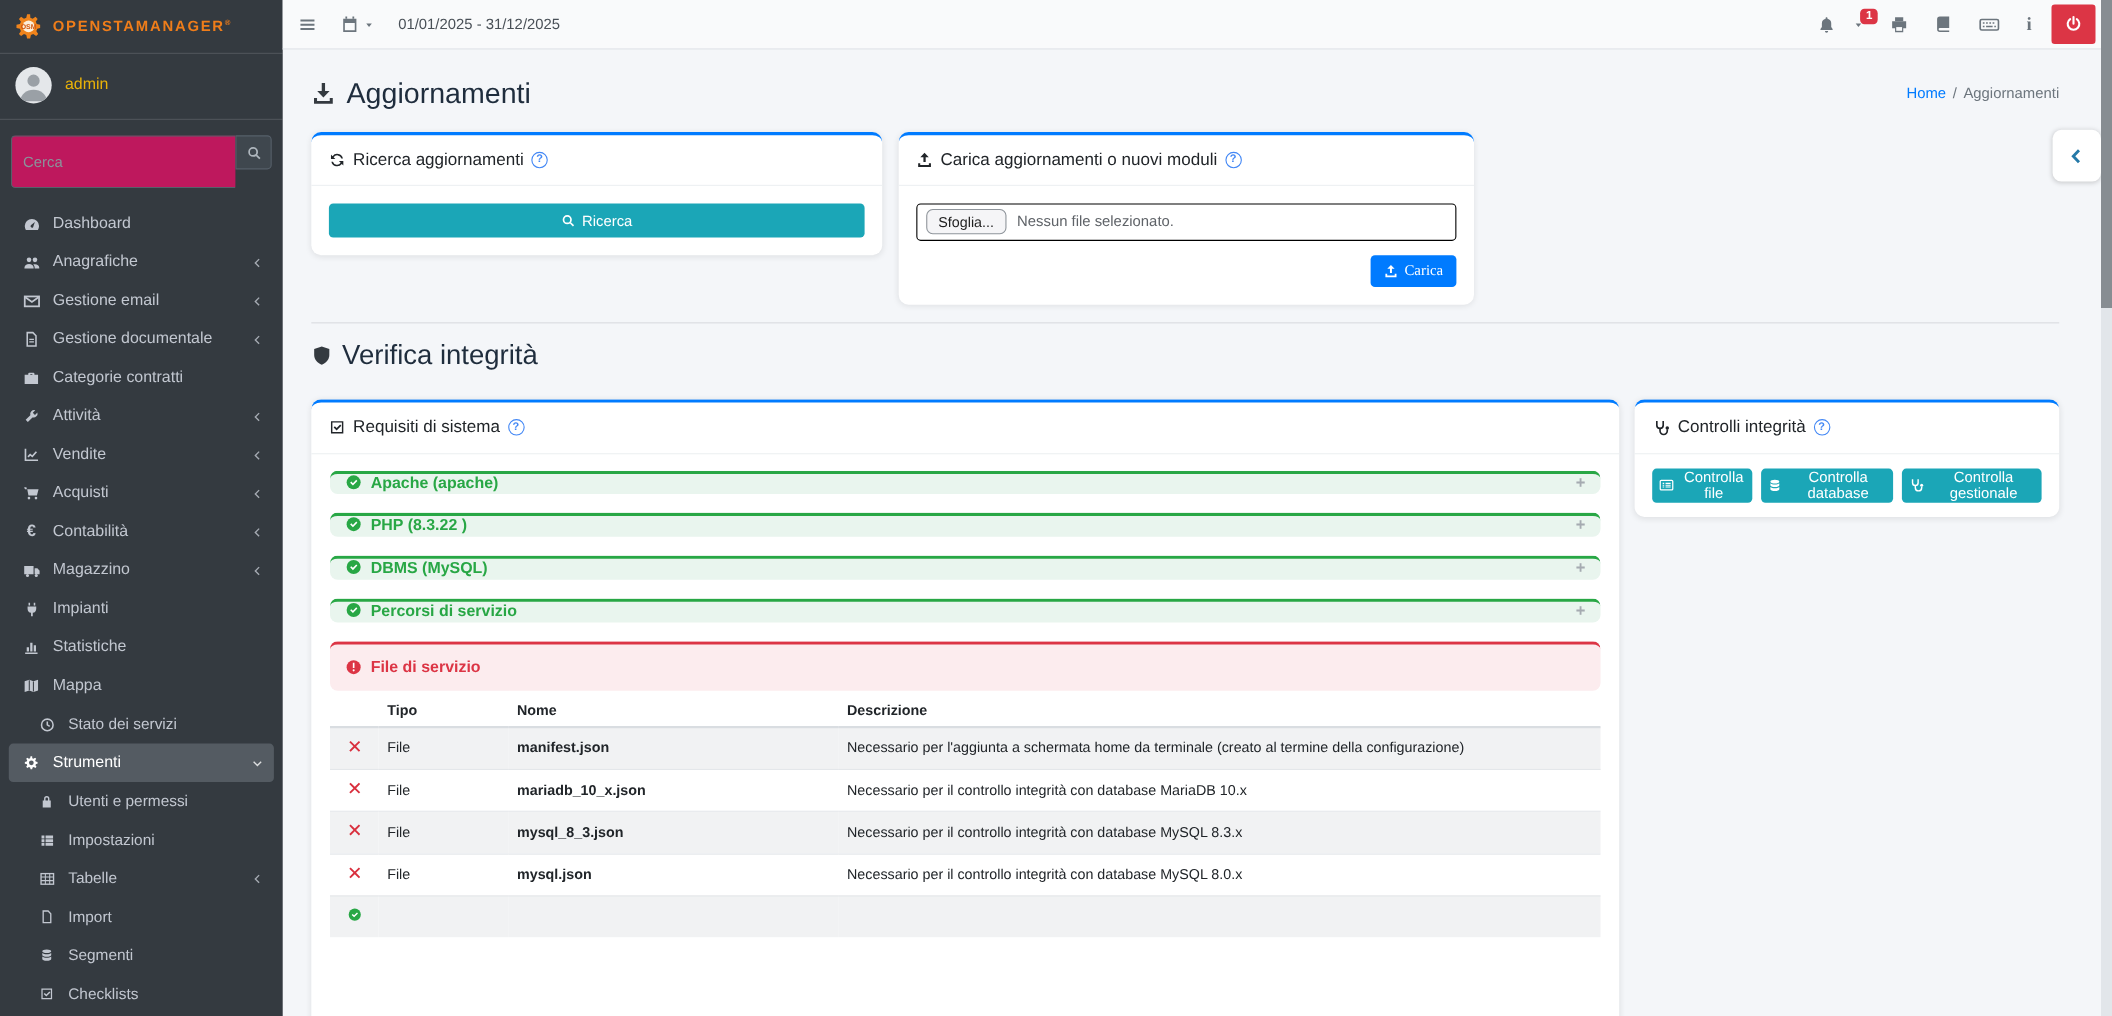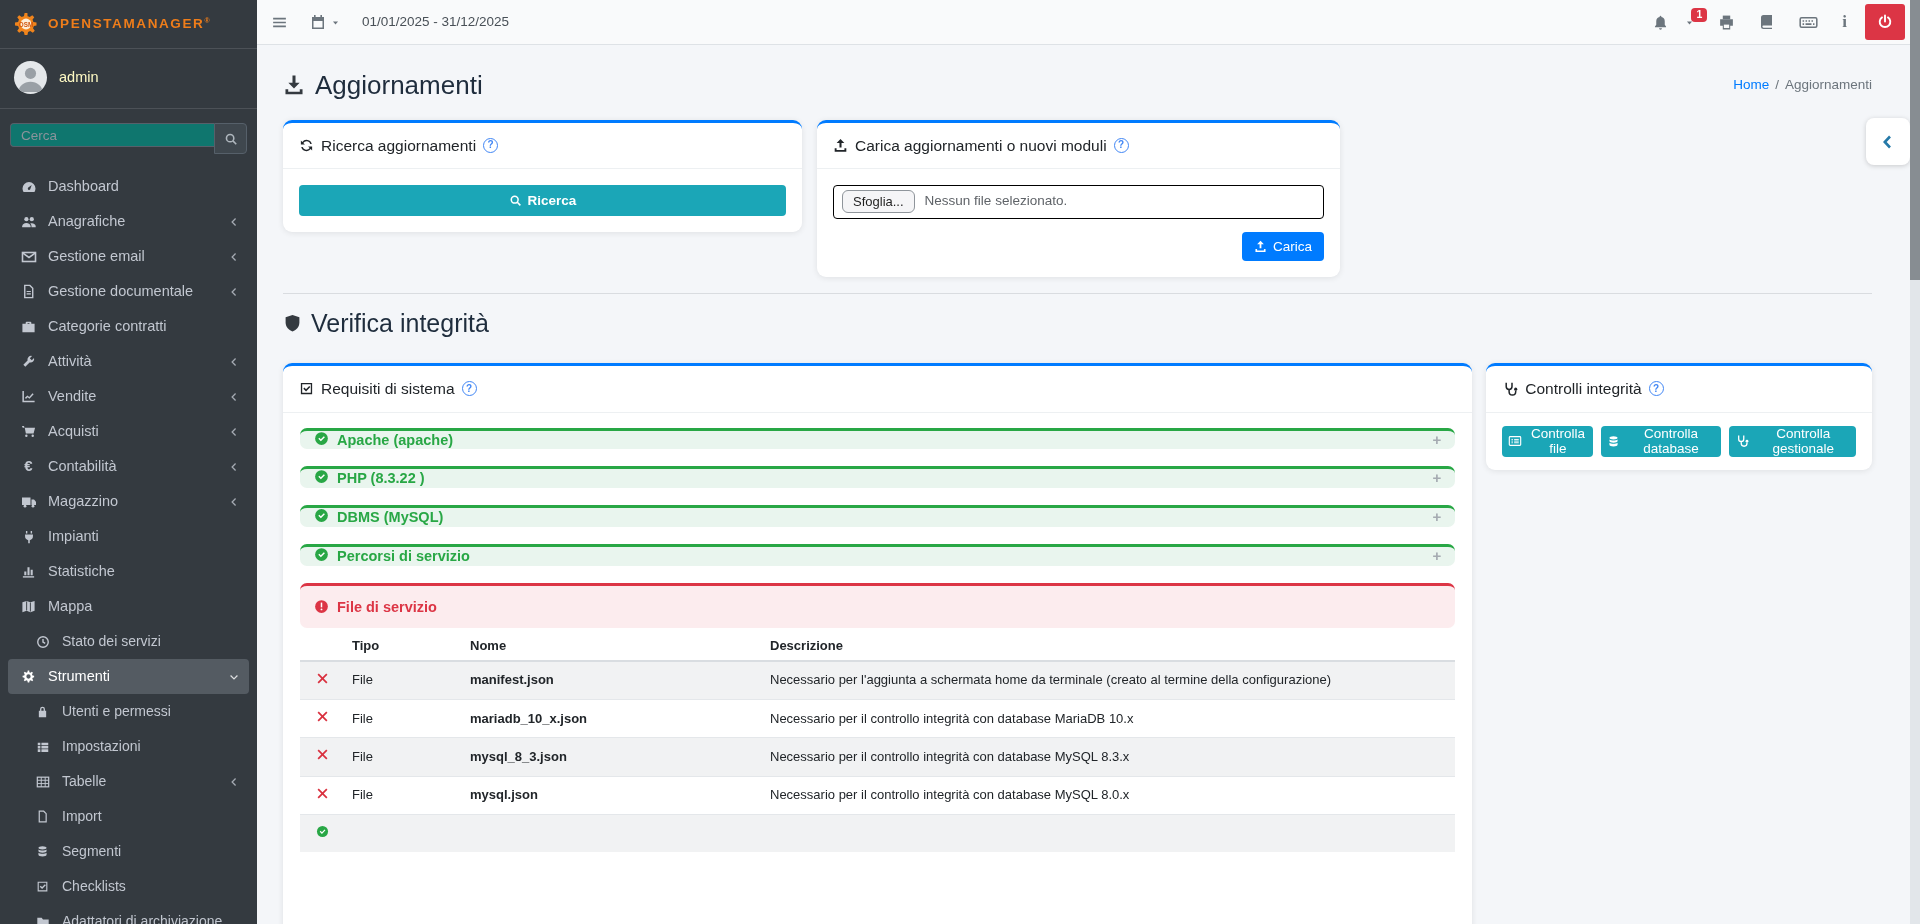--- a/index.html
+++ b/index.html
@@ -7,23 +7,23 @@
     font-family:"Liberation Sans","DejaVu Sans",sans-serif; background:#f4f6f9; color:#212529; line-height:1.25;}
   body{ position:relative; }
 
   
   .sidebar{ position:absolute; left:0; top:0; width:257px; height:924px; background:#343a40; overflow:hidden;}
   .brand{ height:49px; display:flex; align-items:center; padding:0 12px; border-bottom:1px solid rgba(255,255,255,.12);}
   .brand-text{ color:#ef7d1a; font-weight:bold; font-size:13.5px; letter-spacing:1.6px; text-transform:uppercase; margin-left:8px; white-space:nowrap;}
   .brand-reg{ font-size:7px; vertical-align:super; color:#ef7d1a;}
   .userpanel{ display:flex; align-items:center; padding:12px 14px 14px; border-bottom:1px solid rgba(255,255,255,.12);}
   .avatar{ width:33px; height:33px; border-radius:50%; background:#e4e7ea; overflow:hidden; display:flex; align-items:flex-end; justify-content:center;}
-  .username{ color:#fef9c3; font-size:14.5px; margin-left:12px;}
+  .username{ color:#eab308; font-size:14.5px; margin-left:12px;}
   .searchrow{ display:flex; margin:14px 10px 10px;}
-  .searchrow input{ flex:1; height:24px; background:#0f766e; border:1px solid #56606a; border-right:none;
+  .searchrow input{ flex:1; height:48px; background:#be185d; border:1px solid #56606a; border-right:none;
     border-radius:4px 0 0 4px; color:#c2c7d0; font-size:13.5px; padding:0 10px; outline:none; font-family:inherit;}
   .searchrow input::placeholder{ color:#8b939b; }
   .searchbtn{ width:33px; height:31px; background:#3f474e; border:1px solid #56606a; border-radius:0 4px 4px 0;
     display:flex; align-items:center; justify-content:center; color:#aeb6bd; cursor:pointer;}
   .nav{ padding-top:5px; }
   .nv{ height:35px; display:flex; align-items:center; margin:0 8px; padding:0 10px; border-radius:4px;
     color:#c2c7d0; font-size:14.5px; cursor:pointer; white-space:nowrap;}
   .nv .ic{ width:21px; margin-right:9px; display:flex; justify-content:center; align-items:center; flex:none;}
   .nv .arr{ margin-left:auto; opacity:.8; display:flex; align-items:center;}
   .nv.active{ background:#545b62; color:#fff;}
@@ -58,29 +58,29 @@
   .cardsrow{ display:flex; gap:15px; margin-top:18px;}
   .card{ background:#fff; border-top:3px solid #007bff; border-radius:9px; box-shadow:0 1px 6px rgba(0,0,0,.09);}
   .card-h{ padding:13px 16px; border-bottom:1px solid #edf0f2; font-size:15.5px; color:#212529;
     display:flex; align-items:center; gap:7px;}
   .card-b{ padding:16px;}
   .help{ width:15px; height:15px; border:1.5px solid #4287f5; border-radius:50%; color:#4287f5; font-size:10px;
     font-weight:bold; display:inline-flex; align-items:center; justify-content:center; cursor:pointer; flex:none;}
   .card-ricerca{ width:519px; align-self:flex-start;}
   .card-carica{ width:523px; align-self:flex-start;}
   .btn-teal{ width:100%; height:31px; background:#1ba6b7; color:#fff; border:none; border-radius:4px;
-    font-size:13.5px; font-family:inherit; display:flex; align-items:center; justify-content:center; gap:6px; cursor:pointer;font-weight:bold;}
+    font-size:13.5px; font-family:inherit; display:flex; align-items:center; justify-content:center; gap:6px; cursor:pointer;}
   .filebox{ height:34px; border:1px solid #000000; border-radius:4px; background:#fff; display:flex; align-items:center;
     padding:0 8px; cursor:pointer;}
   .sfoglia{ background:#f5f5f7; border:1px solid #8f959b; border-radius:6px; font-size:13px; color:#1f1f1f;
     padding:3px 10px; font-family:inherit; cursor:pointer;}
   .filetext{ color:#5f6368; font-size:13.5px; margin-left:10px;}
   .carica-row{ display:flex; justify-content:flex-end; margin-top:13px;}
   .btn-blue{ background:#007bff; color:#fff; border:none; border-radius:4px; height:29px; padding:0 12px;
-    font-size:13.5px; font-family:Liberation Sans, sans-serif; display:flex; align-items:center; gap:6px; cursor:pointer;}
+    font-size:13.5px; font-family:Liberation Serif, serif; display:flex; align-items:center; gap:6px; cursor:pointer;}
 
   hr.sep{ border:none; border-top:1px solid #d9dce0; margin:16px 0 0;}
   .h2{ font-size:25px; font-weight:500; color:#1f2d3d; display:flex; align-items:center; gap:9px; margin-top:14px;}
 
   .integrityrow{ display:flex; gap:14px; margin-top:24px; align-items:flex-start;}
   .card-req{ width:1190px; min-height:600px;}
   .card-req .card-b{ padding:15px 17px;}
   .checkrow{ border-top:3px solid #28a745; background:#e9f5ee; border-radius:7px; padding:0 14px;
     margin-bottom:17px; color:#28a745; font-weight:bold; font-size:14.5px; display:flex; align-items:flex-start; gap:8px; cursor:pointer;}
   .checkrow .plus{ margin-left:auto; color:#a5abb1; font-weight:bold; font-size:15px; cursor:pointer;}

